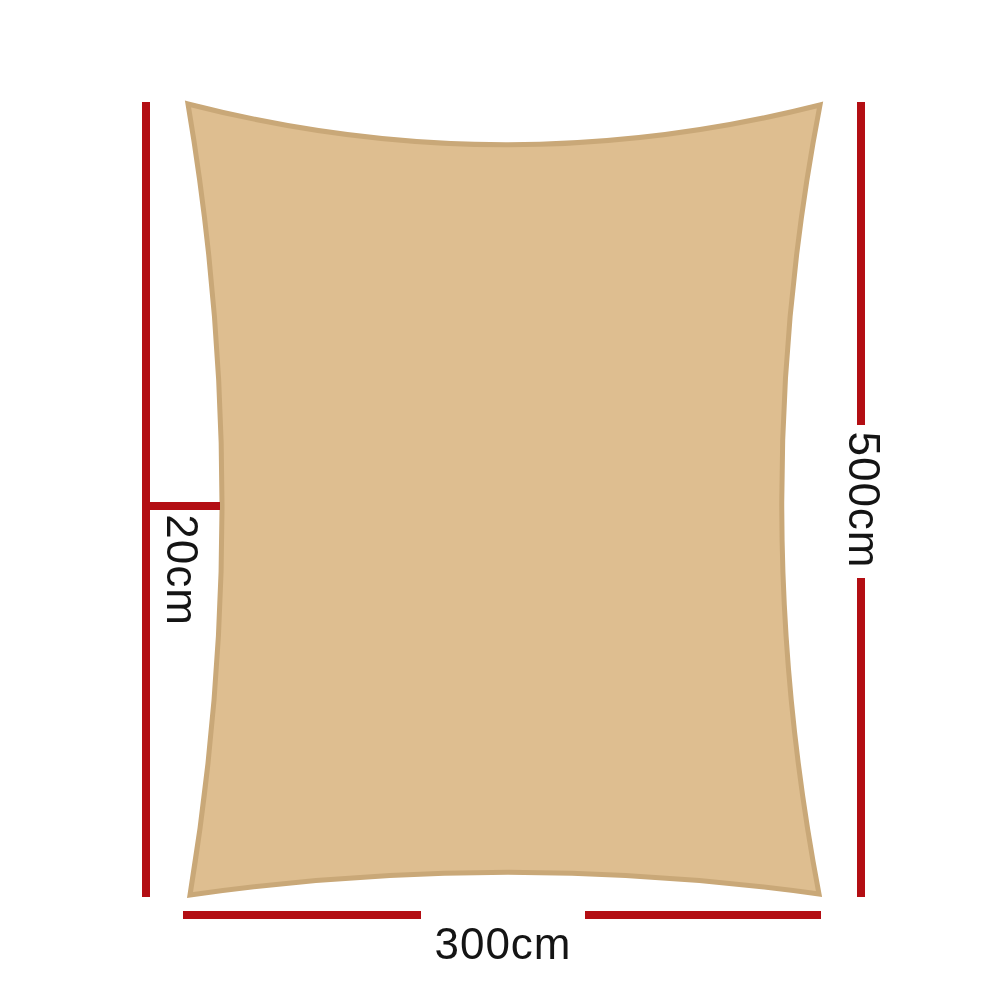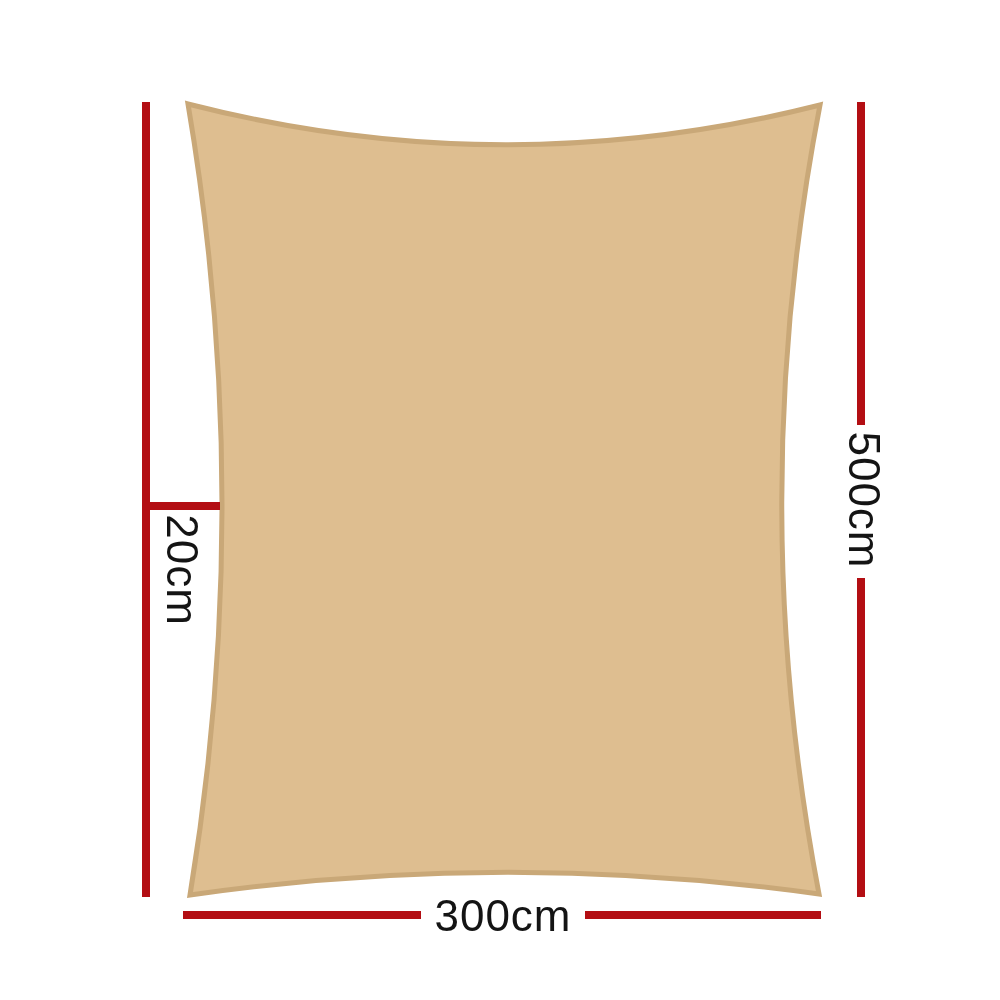--- a/index.html
+++ b/index.html
@@ -52,15 +52,15 @@
 
     <line x1="183" y1="915" x2="421" y2="915" stroke-width="8" stroke="#B30E13"></line>
 
     <line x1="585" y1="915" x2="821" y2="915" stroke-width="8" stroke="#B30E13"></line>
   </svg>
 
   <div class="dim-label rot" style="left: 182px; top: 570px;">20cm</div>
 
   <div class="dim-label rot" style="left: 864px; top: 500px;">500cm</div>
 
-  <div class="dim-label" style="left: 503px; top: 916px;">300cm</div>
+  <div class="dim-label" style="left: 503px; top: 944px;">300cm</div>
 
 </div>
 
 </body></html>

